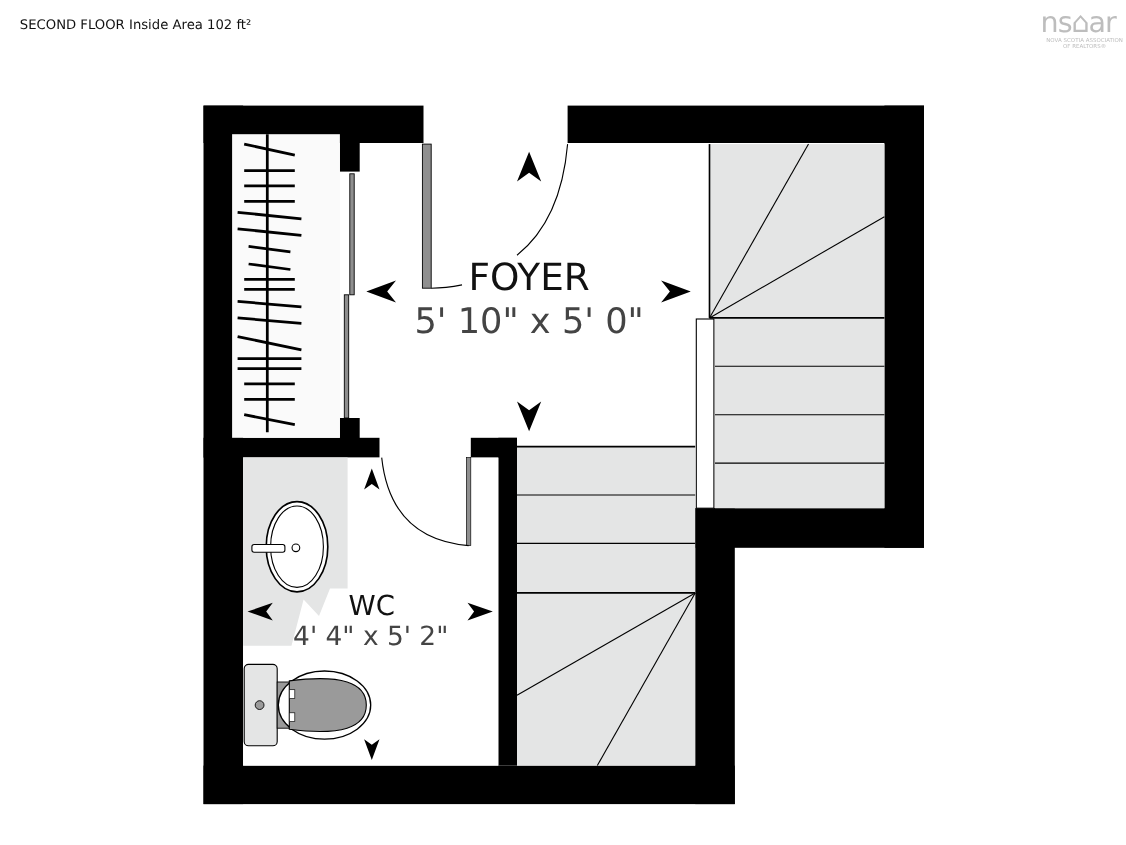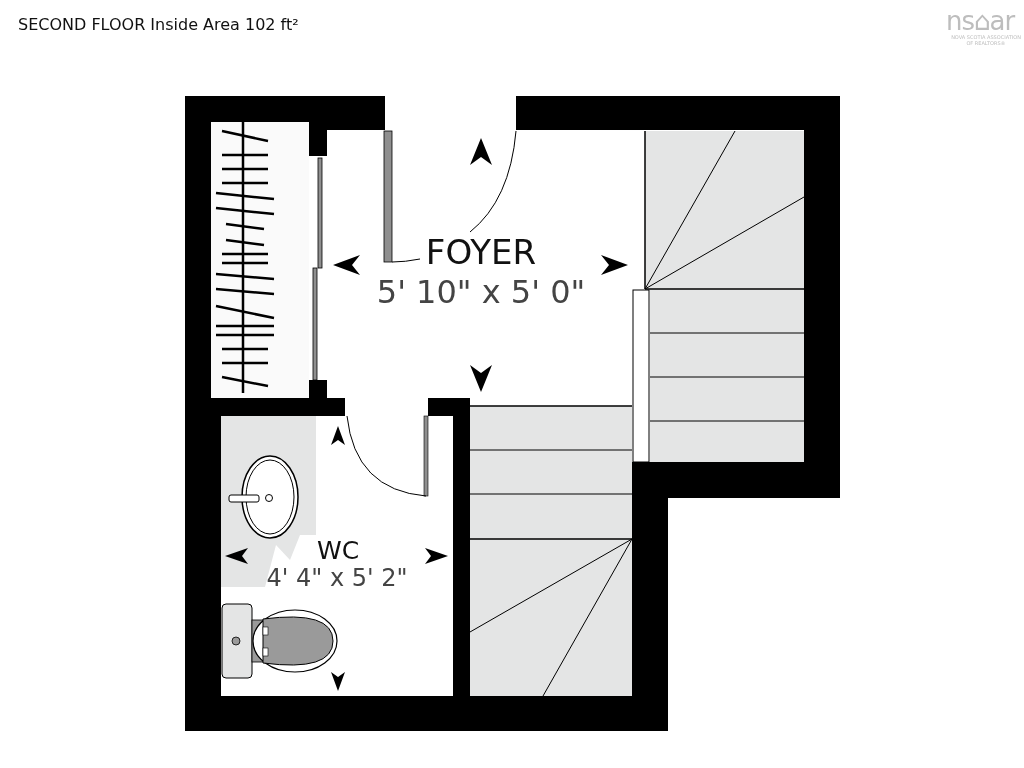--- a/index.html
+++ b/index.html
@@ -1,17 +1,17 @@
 <!DOCTYPE html>
 <html><head>
 <meta charset="utf-8">
 <style>
   html, body { margin:0; padding:0; background:#ffffff; }
   body { width:1024px; height:768px; position:relative; overflow:hidden; font-family:"DejaVu Sans", sans-serif; }
-  .title { position:absolute; left:18px; top:15px; font-size:16px; color:#111; font-family:"DejaVu Sans", sans-serif; }
+  .title { position:absolute; left:18px; top:15px; font-size:12px; color:#111; font-family:"DejaVu Sans", sans-serif; }
   .logo { position:absolute; left:946px; top:8px; width:80px; height:44px; color:#b9b9b9; }
   .logo-main { font-family:"DejaVu Sans", sans-serif; font-size:26px; letter-spacing:-1px; line-height:26px; color:#bdbdbd; }
   .logo-sub { font-size:5px; line-height:6px; color:#bdbdbd; white-space:nowrap; text-align:center; }
   svg.plan { position:absolute; left:0; top:0; }
   .room-name { font-family:"DejaVu Sans", sans-serif; fill:#111; }
   .room-dim { font-family:"DejaVu Sans", sans-serif; fill:#444; }
 </style>
 </head>
 <body>
 

